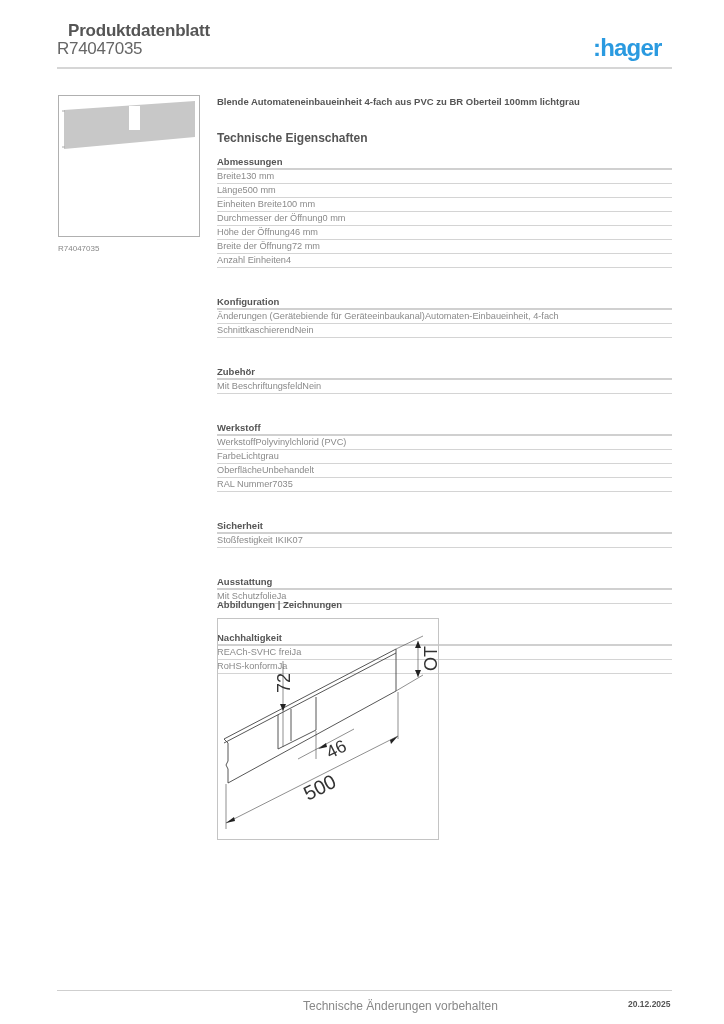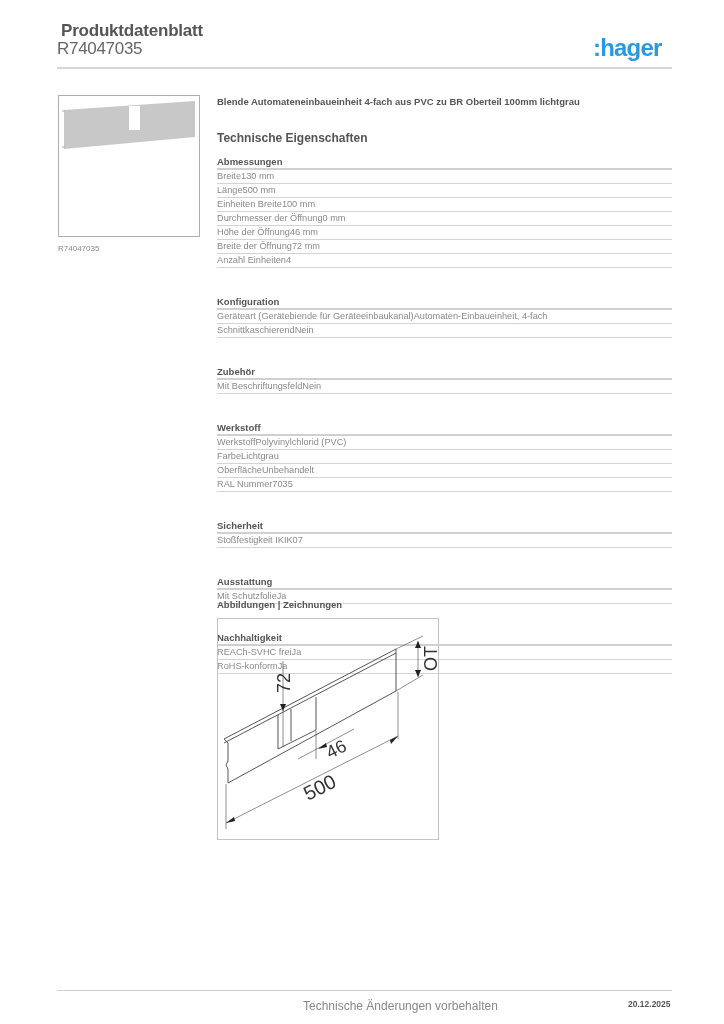--- a/index.html
+++ b/index.html
@@ -1,17 +1,17 @@
 <!DOCTYPE html>
 <html><head>
 <meta charset="utf-8">
 <style>
   html, body { margin:0; padding:0; background:#ffffff; }
   body { width:724px; height:1024px; position:relative; font-family:"Liberation Sans", sans-serif; color:#555; overflow:hidden; }
-  .header-title { position:absolute; left:61px; top:21px; font-size:17px; font-weight:bold; color:#555; letter-spacing:-0.2px; }
+  .header-title { position:absolute; left:68px; top:21px; font-size:17px; font-weight:bold; color:#555; letter-spacing:-0.2px; }
   .header-code { position:absolute; left:57px; top:39px; font-size:17px; color:#666; letter-spacing:-0.3px; }
   .logo { position:absolute; left:593px; top:34px; font-size:24px; font-weight:bold; color:#2a9ae0; letter-spacing:-0.8px; }
   .header-rule { position:absolute; left:57px; top:67px; width:615px; height:2px; background:#d6d6d6; }
 
   .thumb-box { position:absolute; left:58px; top:95px; width:142px; height:142px; border:1px solid #b0b0b0; box-sizing:border-box; }
   .thumb-caption { position:absolute; left:58px; top:244px; font-size:8px; color:#888; }
 
   .product-desc { position:absolute; left:217px; top:96px; font-size:9.5px; font-weight:bold; color:#555; }
   .tech-title { position:absolute; left:217px; top:131px; font-size:12px; font-weight:bold; color:#555; }
 
@@ -79,21 +79,21 @@
       </div>
     <div class="row">
         <span>Anzahl Einheiten</span>
         <span class="val">4</span>
       </div>
   </div>
 
   <div class="section">
     <div class="section-title">Konfiguration</div>
     <div class="row">
-        <span>Geräteart (Gerätebiende für Geräteeinbaukanal)</span>
+        <span>Änderungen (Gerätebiende für Geräteeinbaukanal)</span>
         <span class="val">Automaten-Einbaueinheit, 4-fach</span>
       </div>
     <div class="row">
         <span>Schnittkaschierend</span>
         <span class="val">Nein</span>
       </div>
   </div>
 
   <div class="section">
     <div class="section-title">Zubehör</div>

